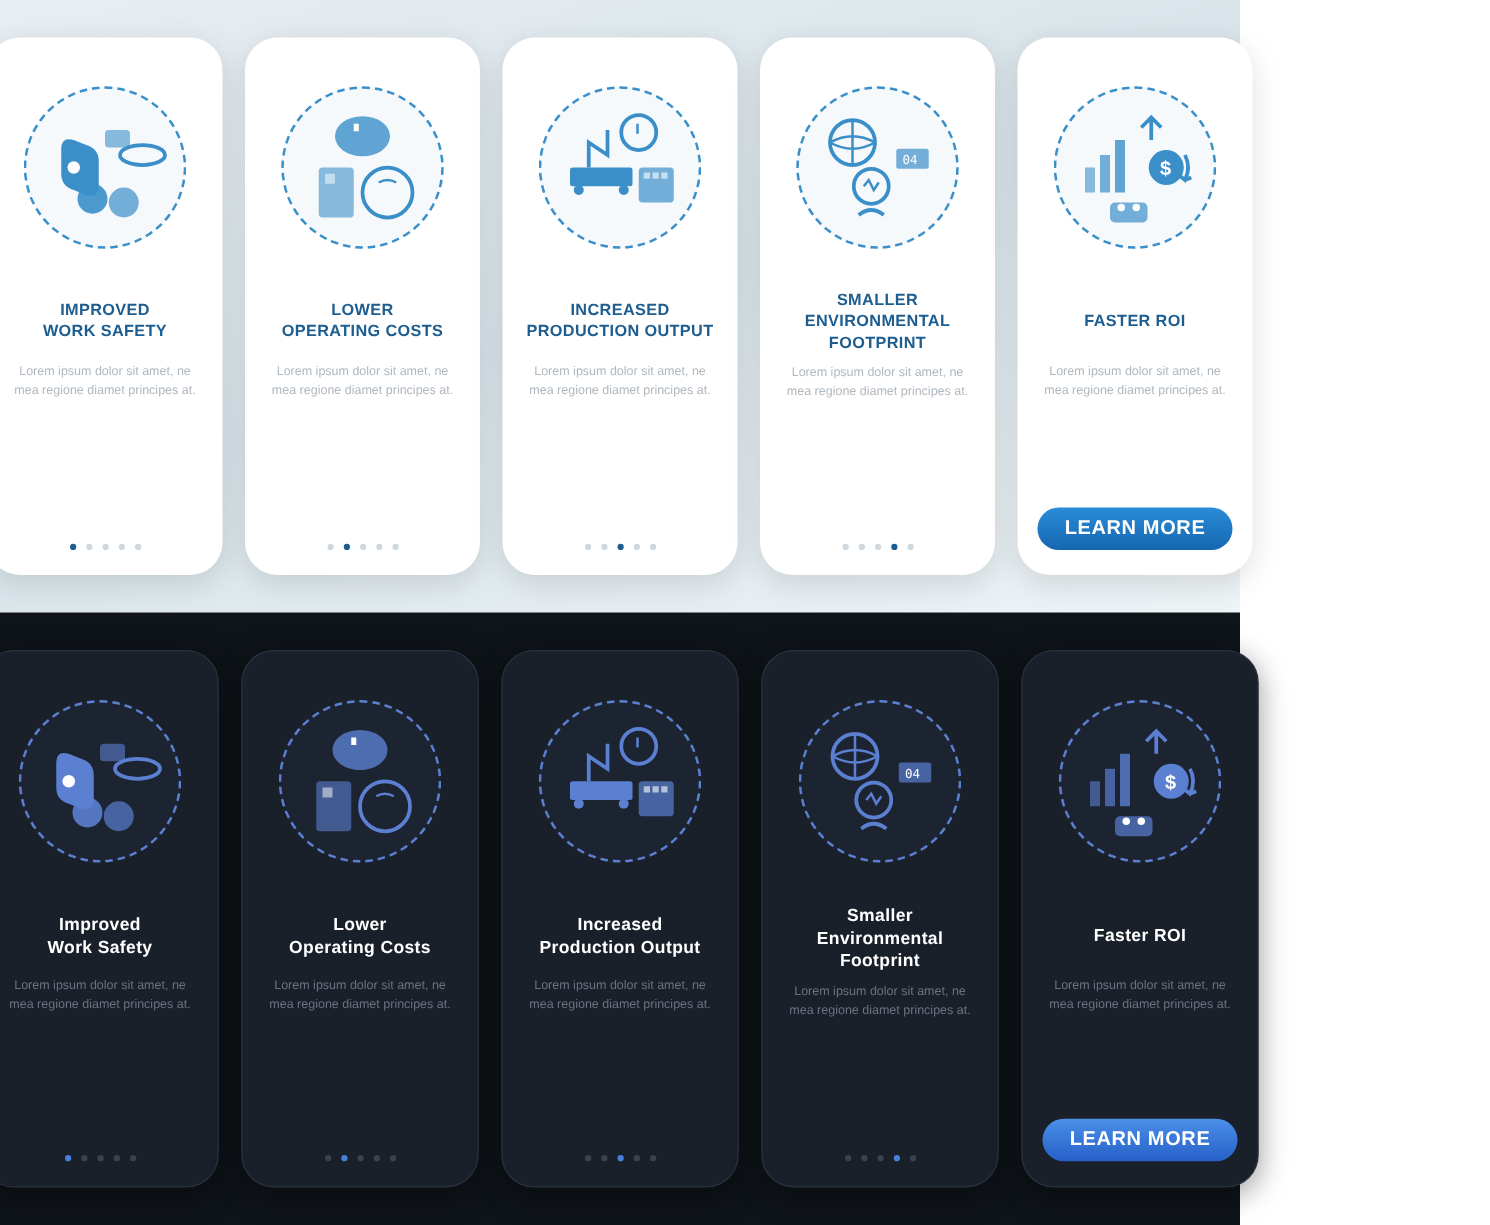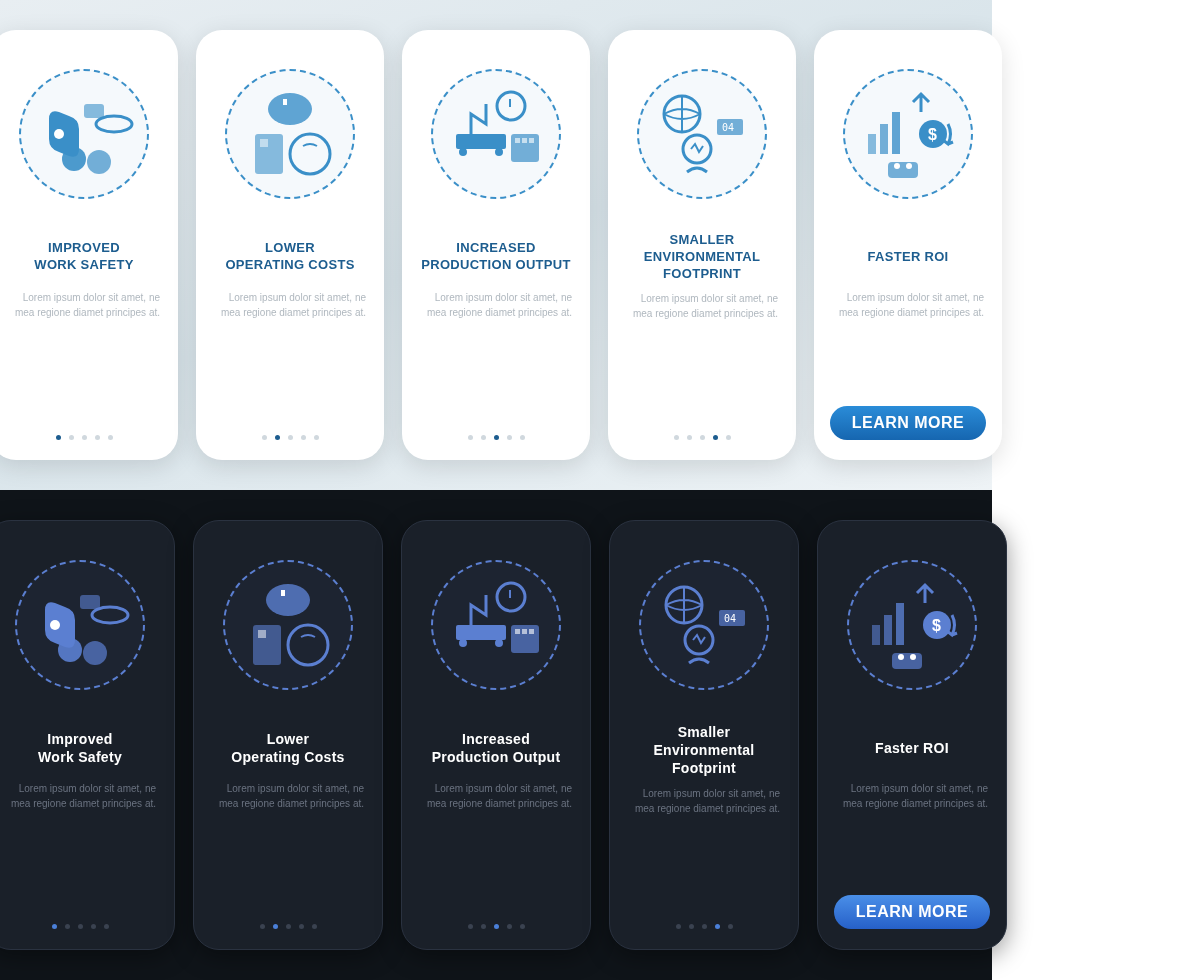--- a/index.html
+++ b/index.html
@@ -34,21 +34,21 @@
   .icon-box { position: relative; z-index: 1; display:flex; align-items:center; justify-content:center; }
   
   .title {
     margin-top: 18px; text-align: center; font-weight: 800; font-size: 13px; text-transform: uppercase;
     line-height: 1.3; letter-spacing: 0.3px; min-height: 50px; display:flex; align-items:center;
   }
   .phone-light .title { color: #1d5d8f; text-transform: uppercase; }
   .phone-dark .title { color: #fff; text-transform: none; font-weight: 700; font-size: 14px; }
   
   .desc {
-    margin-top: 8px; text-align: right; font-size: 10px; line-height: 1.5;
+    margin-top: 8px; text-align: center; font-size: 10px; line-height: 1.5;
     min-height: 56px; padding: 0 4px;
   }
   .phone-light .desc { color: #b0b8bf; }
   .phone-dark .desc { color: #6a7280; }
   
   .dots { margin-top: auto; display: flex; gap: 8px; justify-content: center; }
   .dot { width: 5px; height: 5px; border-radius: 50%; }
   .phone-light .dot { background: #d0d8de; }
   .phone-light .dot.active { background: #1d5d8f; }
   .phone-dark .dot { background: #3a4250; }

